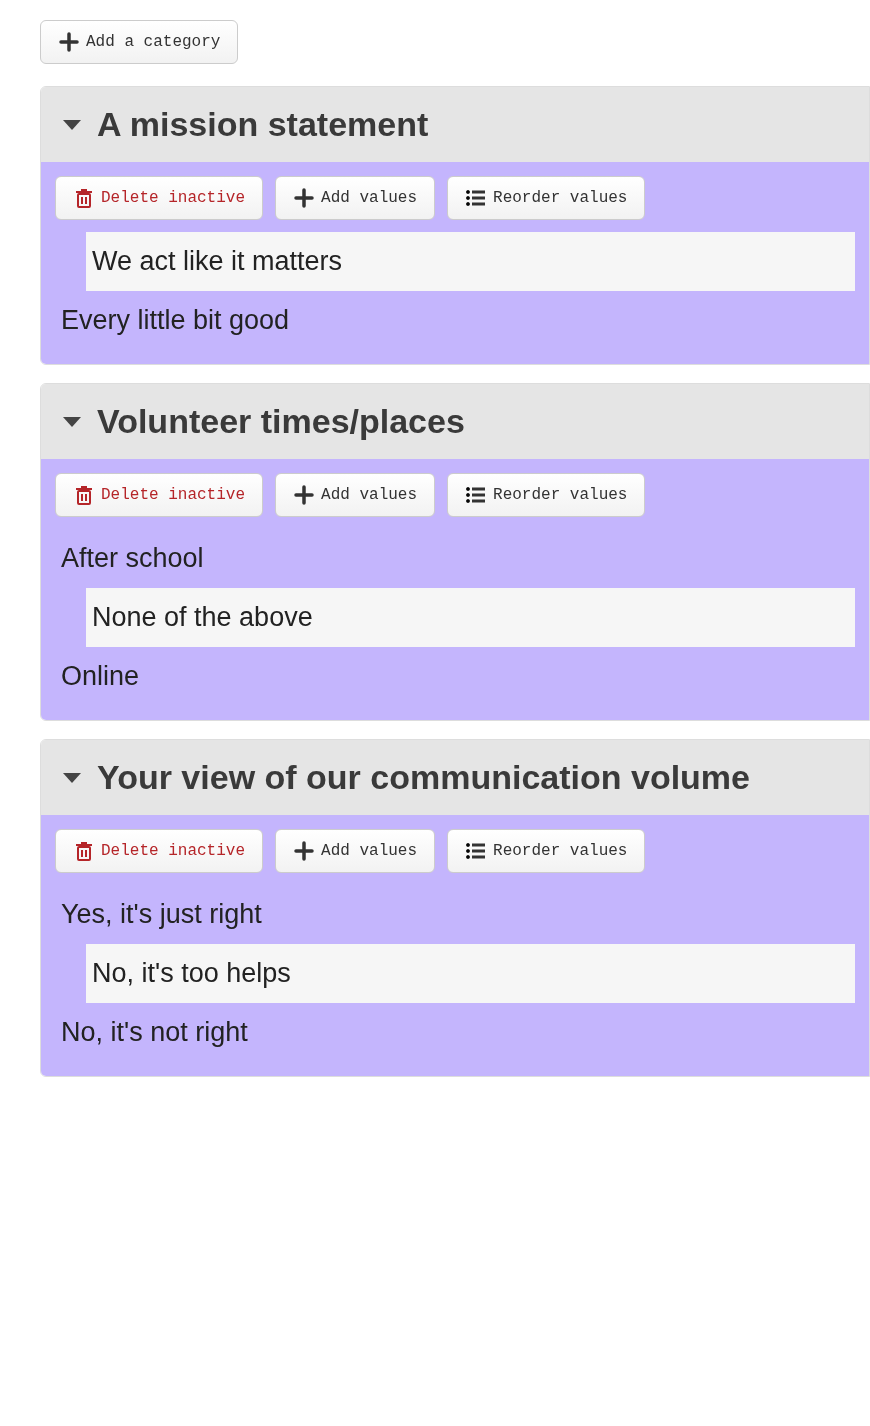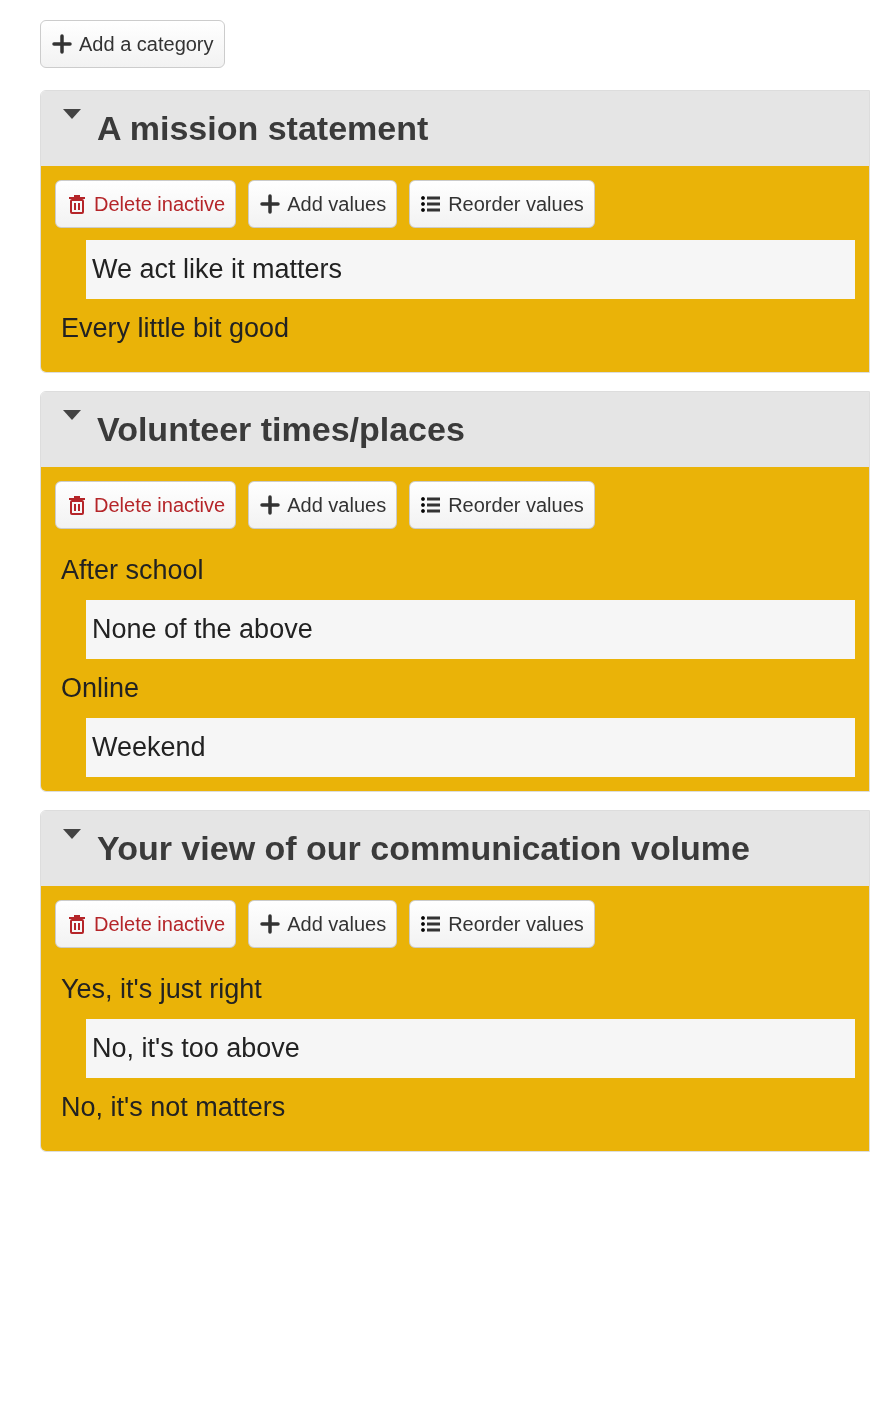--- a/index.html
+++ b/index.html
@@ -8,60 +8,62 @@
     padding: 20px 0 20px 40px;
     font-family: "Helvetica Neue", Helvetica, Arial, sans-serif;
     background: #fff;
     color: #333;
     width: 870px;
   }
   .btn {
     display: inline-flex;
     align-items: center;
     gap: 6px;
-    padding: 10px 10px;
-    font-size: 20px;
+    padding: 10px 17px;
+    font-size: 16px;
     line-height: 1.3;
     color: #333;
     background: linear-gradient(#fff, #f2f2f2);
     border: 1px solid #ccc;
     border-radius: 6px;
     cursor: pointer;
     white-space: nowrap;
+    font-family: Liberation Mono, monospace;
   }
   .btn.danger-text { color: #b52529; }
   .top-actions { margin-bottom: 22px; }
 
   .panel {
     border: 1px solid #ddd;
     border-radius: 6px 0 0 6px;
     margin-bottom: 18px;
     overflow: hidden;
   }
   .panel-header {
     background: #e5e5e5;
     padding: 18px 22px;
     display: flex;
+    align-items: center;
     gap: 16px;
     cursor: pointer;
   }
   .caret {
     width: 0; height: 0;
     border-left: 9px solid transparent;
     border-right: 9px solid transparent;
     border-top: 10px solid #444;
     flex-shrink: 0;
   }
   .panel-title {
     font-size: 34px;
     font-weight: 700;
     color: #3a3a3a;
   }
   .panel-body {
-    background: #eab308;
+    background: #c4b5fd;
     padding: 14px 14px 14px 14px;
   }
   .btn-row {
     display: flex;
     gap: 12px;
     margin-bottom: 12px;
   }
   .value-row {
     padding: 14px 6px;
     font-size: 27px;
@@ -182,21 +184,20 @@
               <svg viewBox="0 0 22 22">
                 <use href="#svg-list"></use>
               </svg>
             </span>
             <span>Reorder values</span>
           </button>
         </div>
         <div class="value-row">After school</div>
         <div class="value-row striped">None of the above</div>
         <div class="value-row">Online</div>
-        <div class="value-row striped">Weekend</div>
       </div>
     </div>
     <div class="panel">
       <div class="panel-header">
         <span class="caret"></span>
         <span class="panel-title">Your view of our communication volume</span>
       </div>
       <div class="panel-body">
         <div class="btn-row">
           <button class="btn danger-text">
@@ -218,17 +219,17 @@
           <button class="btn">
             <span class="icon list">
               <svg viewBox="0 0 22 22">
                 <use href="#svg-list"></use>
               </svg>
             </span>
             <span>Reorder values</span>
           </button>
         </div>
         <div class="value-row">Yes, it's just right</div>
-        <div class="value-row striped">No, it's too above</div>
-        <div class="value-row">No, it's not matters</div>
+        <div class="value-row striped">No, it's too helps</div>
+        <div class="value-row">No, it's not right</div>
       </div>
     </div>
   </div>
 
 </body></html>

